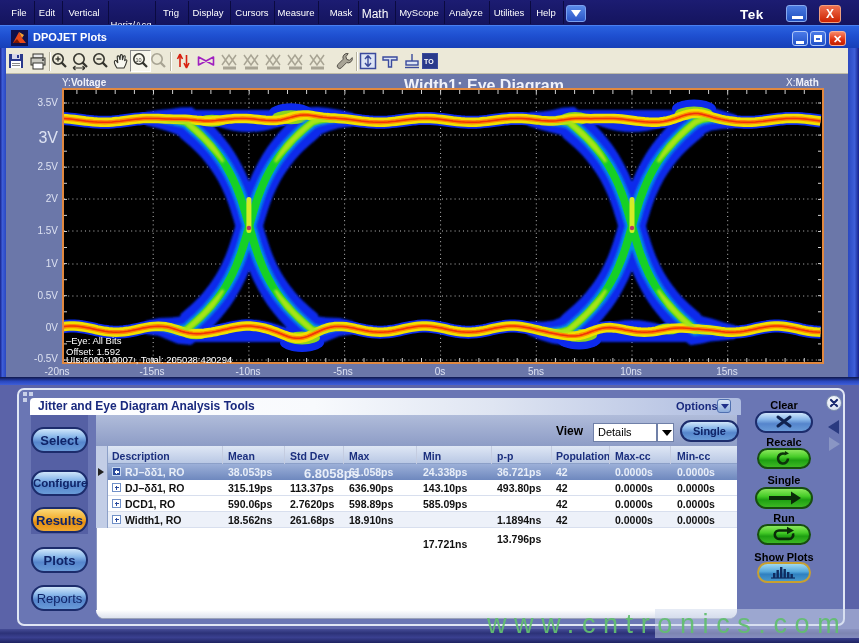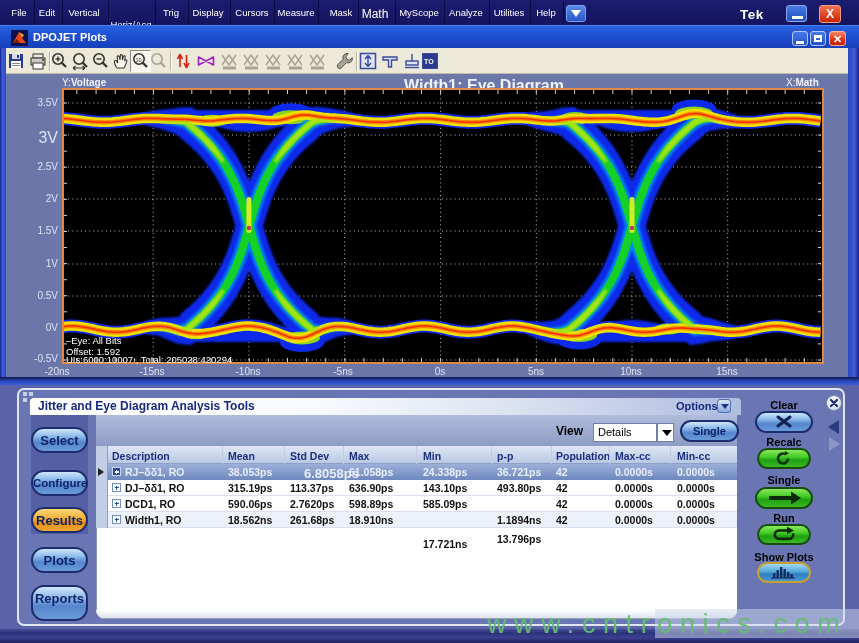--- a/index.html
+++ b/index.html
@@ -389,21 +389,21 @@
 <div class="abs" style="left:38px;top:399px;color:#19297e;font-weight:bold;font-size:12px;">Jitter and Eye Diagram Analysis Tools</div>
 <div class="abs" style="left:676px;top:400px;color:#19297e;font-weight:bold;font-size:11px;">Options</div>
 <div class="abs" style="left:717px;top:399px;width:14px;height:14px;background:linear-gradient(#d8e4f4,#8cacdc);border:1px solid #5070b0;border-radius:3px;">
     <div class="abs" style="left:2.5px;top:4px;width:0;height:0;border-left:4px solid transparent;border-right:4px solid transparent;border-top:5px solid #20308a;"></div>
   </div>
 <div class="abs" style="left:31px;top:415px;width:57px;height:119px;background:#5560a4;"></div>
 <div class="abs" style="left:31px;top:427px;width:57px;height:26px;background:linear-gradient(#cfe6fa 0%,#8ab8ea 35%,#5585cc 60%,#699bd8 100%);border:2px solid #1c2c6c;border-radius:13px;color:#0f2468;font-weight:bold;text-align:center;font-size:13px;line-height:23px;">Select</div>
 <div class="abs" style="left:31px;top:470px;width:57px;height:26px;background:linear-gradient(#cfe6fa 0%,#8ab8ea 35%,#5585cc 60%,#699bd8 100%);border:2px solid #1c2c6c;border-radius:13px;color:#0f2468;font-weight:bold;text-align:center;font-size:11.5px;line-height:23px;">Configure</div>
 <div class="abs" style="left:31px;top:507px;width:57px;height:26px;background:linear-gradient(#fad878 0%,#f2ae30 45%,#e68e10 60%,#efa830 100%);border:2px solid #1c2c6c;border-radius:13px;color:#0f2468;font-weight:bold;text-align:center;font-size:13px;line-height:23px;">Results</div>
 <div class="abs" style="left:31px;top:547px;width:57px;height:26px;background:linear-gradient(#cfe6fa 0%,#8ab8ea 35%,#5585cc 60%,#699bd8 100%);border:2px solid #1c2c6c;border-radius:13px;color:#0f2468;font-weight:bold;text-align:center;font-size:13px;line-height:23px;">Plots</div>
-<div class="abs" style="left:31px;top:585px;width:57px;height:36px;background:linear-gradient(#cfe6fa 0%,#8ab8ea 35%,#5585cc 60%,#699bd8 100%);border:2px solid #1c2c6c;border-radius:13px;color:#0f2468;font-weight:bold;text-align:center;font-size:13px;line-height:23px;">Reports</div>
+<div class="abs" style="left:31px;top:585px;width:57px;height:26px;background:linear-gradient(#cfe6fa 0%,#8ab8ea 35%,#5585cc 60%,#699bd8 100%);border:2px solid #1c2c6c;border-radius:13px;color:#0f2468;font-weight:normal;text-align:center;font-size:13px;line-height:23px;">Reports</div>
 <div class="abs" style="left:96px;top:415px;width:641px;height:204px;background:#fff;border-left:1px solid #8894c0;border-radius:0 0 8px 8px;border-bottom:1px solid #9aa2b8;"></div>
 <div class="abs" style="left:96px;top:610px;width:641px;height:8px;background:linear-gradient(#ffffff,#dde2ee);border-radius:0 0 8px 8px;"></div>
 <div class="abs" style="left:96px;top:415px;width:641px;height:31px;background:linear-gradient(#b0bcda,#8d9cc6);"></div>
 <div class="abs" style="left:556px;top:424px;color:#000;font-weight:bold;font-size:12px;">View</div>
 <div class="abs" style="left:593px;top:423px;width:64px;height:19px;background:#fff;border:1px solid #7080a8;font-size:11px;color:#000;padding:2px 0 0 4px;">Details</div>
 <div class="abs" style="left:657px;top:423px;width:17px;height:19px;background:#fff;border:1px solid #7080a8;">
     <div class="abs" style="left:3.5px;top:6px;width:0;height:0;border-left:5px solid transparent;border-right:5px solid transparent;border-top:6px solid #000;"></div>
   </div>
 <div class="abs" style="left:680px;top:420px;width:59px;height:22px;background:linear-gradient(#cfe6fa 0%,#8ab8ea 35%,#5585cc 60%,#699bd8 100%);border:2px solid #1c2c6c;border-radius:13px;color:#0f2468;font-weight:bold;text-align:center;font-size:11px;line-height:19px;">Single</div>
 <div class="abs" style="left:96px;top:446px;width:641px;height:18px;background:linear-gradient(#dfe7f5,#b9c8e4);border-bottom:1px solid #8ca0c8;"></div>

